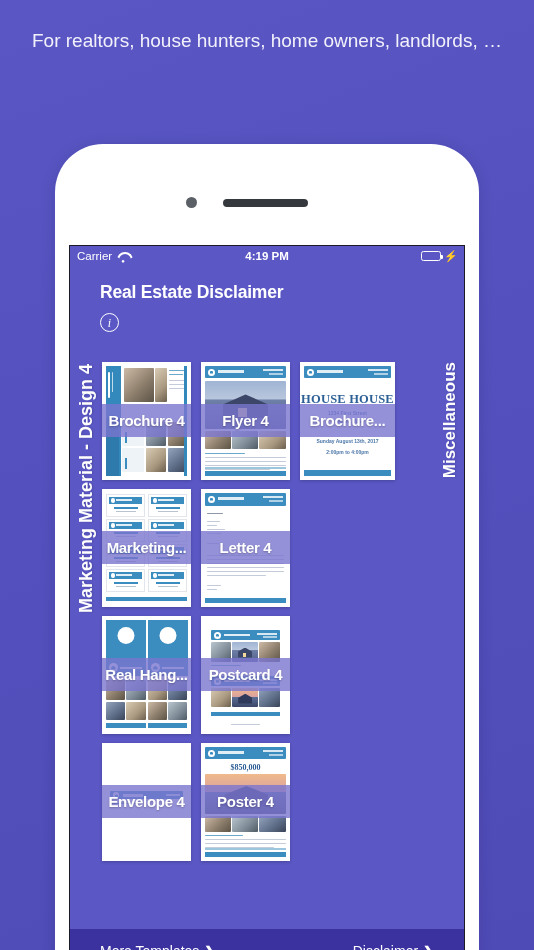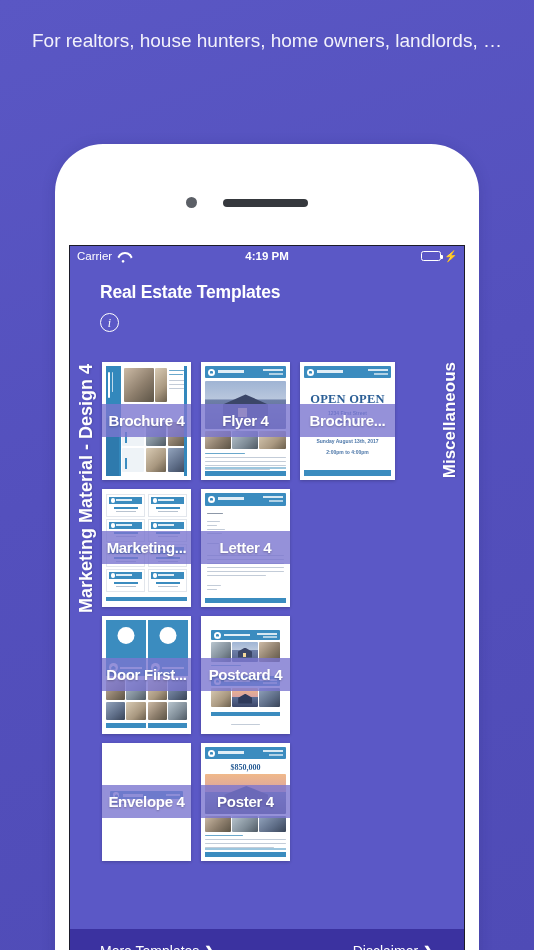--- a/index.html
+++ b/index.html
@@ -226,21 +226,21 @@
       <div class="sb-center">4:19 PM</div>
       <div class="sb-right">
         <span class="battery">
           <span class="batt-fill" id="battFill" style="width: 72%;"></span>
         </span>
         <span class="bolt">⚡</span>
       </div>
     </div>
 
     <div class="app-head">
-      <div class="app-title">Real Estate Templates</div>
+      <div class="app-title">Real Estate Disclaimer</div>
       <div class="info-icon">i</div>
     </div>
 
     <div class="board">
       <div class="side-label side-left">Marketing Material - Design 4</div>
       <div class="side-label side-right">Miscellaneous</div>
 
       <div class="grid">
 
         <div class="row">
@@ -295,21 +295,21 @@
           </div>
 
           <div class="card wide">
             <div class="doc">
               <div class="hdr">
                 <span class="dot"></span>
                   <span class="hl"></span>
                   <span class="hr"></span>
                   <span class="hr2"></span>
               </div>
-              <div class="oh-title">OPEN OPEN</div>
+              <div class="oh-title">HOUSE HOUSE</div>
               <div class="oh-sub" style="top:48px;">1234 First Street</div>
               <div class="oh-sub" style="top:56px;">Seattle, WA</div>
               <div class="oh-sub" style="top:76px;">Sunday August 13th, 2017</div>
               <div class="oh-sub" style="top:87px;">2:00pm to 4:00pm</div>
               <div class="footbar" style="height:6px;"></div>
             </div>
             <div class="label">Brochure...</div>
           </div>
         </div>
 
@@ -424,21 +424,21 @@
               <div class="photo ph-room2" style="left:24px;top:64px;width:20px;height:20px;"></div>
               <div class="photo ph-room3" style="left:46px;top:64px;width:19px;height:20px;"></div>
               <div class="photo ph-room4" style="left:66px;top:64px;width:19px;height:20px;"></div>
               <div class="photo ph-room4" style="left:4px;top:86px;width:19px;height:18px;"></div>
               <div class="photo ph-room3" style="left:24px;top:86px;width:20px;height:18px;"></div>
               <div class="photo ph-room1" style="left:46px;top:86px;width:19px;height:18px;"></div>
               <div class="photo ph-room2" style="left:66px;top:86px;width:19px;height:18px;"></div>
               <div class="footbar" style="left:4px;width:40px;right:auto;bottom:6px;"></div>
               <div class="footbar" style="left:46px;width:39px;right:auto;bottom:6px;"></div>
             </div>
-            <div class="label">Door First...</div>
+            <div class="label">Real Hang...</div>
           </div>
 
           <div class="card">
             <div class="doc">
               <div class="hdr" style="left:10px;right:10px;top:14px;height:10px;">
                 <span class="dot" style="top:1.6px"></span>
                   <span class="hl" style="top:3.5px"></span>
                   <span class="hr" style="top:2.5px"></span>
                   <span class="hr2" style="top:6px"></span>
               </div>

